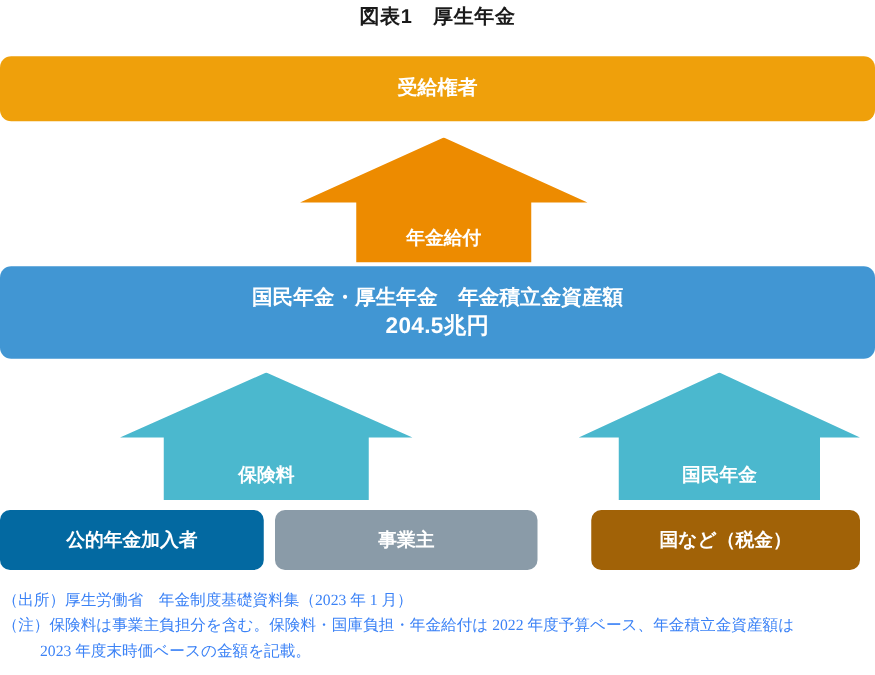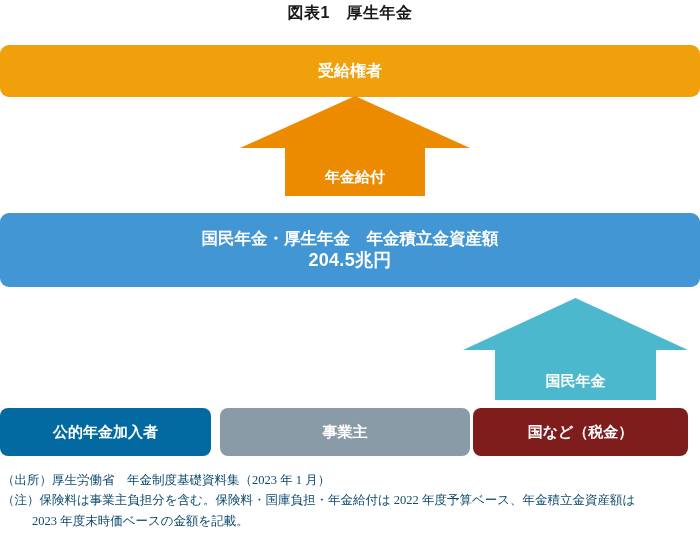--- a/index.html
+++ b/index.html
@@ -74,60 +74,60 @@
     border-radius: 8px;
     display: flex;
     align-items: center;
     justify-content: center;
     color: #ffffff;
     font-weight: bold;
     font-size: 15px;
     white-space: pre;
   }
   .srcbox-members { left: 0px;   width: 211px; background: #0369a1; }
-  .srcbox-employer{ left: 220px; width: 250px; background: #8a9ba8; }
-  .srcbox-state   { left: 473px; width: 215px; background: #7f1d1d; }
+  .srcbox-employer{ left: 220px; width: 210px; background: #8a9ba8; }
+  .srcbox-state   { left: 473px; width: 215px; background: #a16207; }
 
   
   .arrow {
     position: absolute;
   }
   .arrow svg { display: block; }
   .arrow-label {
     position: absolute;
     left: 0;
     width: 100%;
     text-align: center;
     color: #ffffff;
     font-weight: bold;
     line-height: 1.3;
     pointer-events: none;
     white-space: pre;
   }
 
-  .arrow-benefit { left: 240px; top: 96px; width: 230px; height: 100px; }
+  .arrow-benefit { left: 240px; top: 110px; width: 230px; height: 100px; }
   .arrow-benefit .arrow-label { top: 32px; font-size: 15px; }
 
   .arrow-premium { left: 96px; top: 298px; width: 234px; height: 102px; }
   .arrow-premium .arrow-label { top: 34px; font-size: 15px; }
 
   .arrow-treasury { left: 463px; top: 298px; width: 225px; height: 102px; }
   .arrow-treasury .arrow-label { top: 34px; font-size: 15px; }
 
   .lbl-amount { font-size: 16px; letter-spacing: 0.2px; }
 
   
   .notes {
     position: absolute;
     left: 2px;
     top: 470px;
     width: 696px;
     font-size: 12.5px;
     line-height: 1.62;
-    color: #0c4a6e;
+    color: #3b82f6;
     font-family: "Liberation Serif", "DejaVu Serif", serif;
   }
   .note-line { white-space: pre-wrap; }
   .note-cont { padding-left: 2.4em; }
 </style>
 </head>
 <body>
 
 <div id="figure">
 
@@ -145,20 +145,29 @@
       <div>年金給付</div>
       <div class="lbl-amount">56.7兆円</div>
     </div>
   </div>
 
   <div class="bar bar-fund">
     <span>国民年金・厚生年金　年金積立金資産額</span>
     <span class="line2">204.5兆円</span>
   </div>
 
+  <div class="arrow arrow-premium">
+    <svg width="234" height="102" viewBox="0 0 234 102" aria-hidden="true">
+      <polygon points="117,0 234,52 199,52 199,102 35,102 35,52 0,52" fill="#4bb8ce"></polygon>
+    </svg>
+    <div class="arrow-label">
+      <div>保険料</div>
+      <div class="lbl-amount">39.6兆円</div>
+    </div>
+  </div>
 
   <div class="arrow arrow-treasury">
     <svg width="225" height="102" viewBox="0 0 225 102" aria-hidden="true">
       <polygon points="112.5,0 225,52 193,52 193,102 32,102 32,52 0,52" fill="#4bb8ce"></polygon>
     </svg>
     <div class="arrow-label">
       <div>国民年金</div>
       <div class="lbl-amount">13.4兆円</div>
     </div>
   </div>

